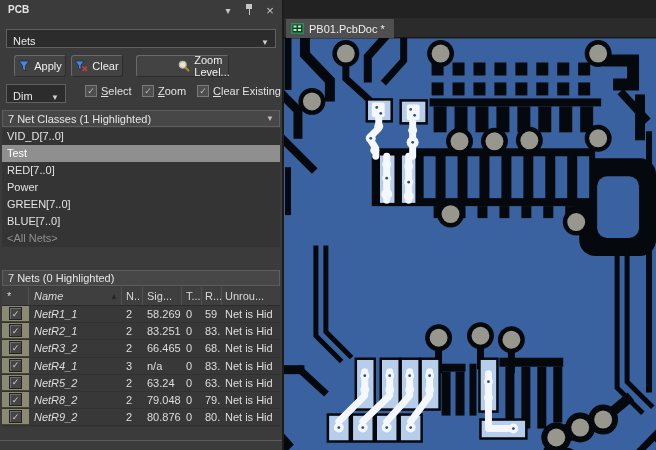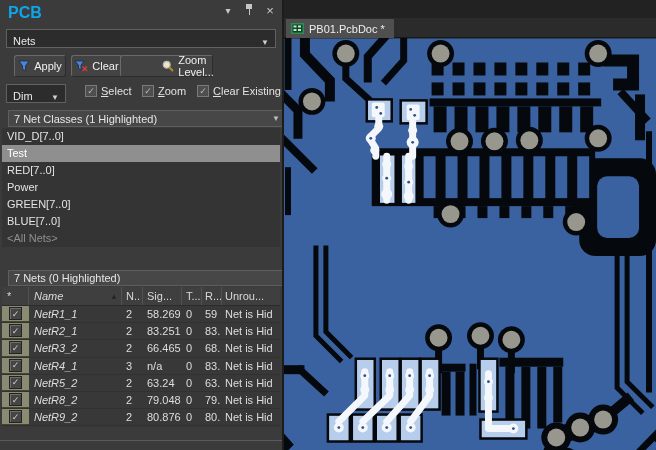--- a/index.html
+++ b/index.html
@@ -3,21 +3,21 @@
 <meta charset="utf-8">
 <style>
   html,body{margin:0;padding:0;background:#222;}
   body{width:656px;height:450px;overflow:hidden;position:relative;
        font-family:"Liberation Sans", sans-serif;font-size:11px;color:#e2e2e2;
        -webkit-font-smoothing:antialiased;}
   
   .panel{position:absolute;left:0;top:0;width:282px;height:450px;background:#3b3b3b;}
   .panel-edge{position:absolute;left:282px;top:0;width:2px;height:450px;background:#1c1c1c;}
   .panel-header{position:absolute;left:0;top:0;width:282px;height:22px;}
-  .panel-title{position:absolute;left:8px;top:4px;font-weight:bold;font-size:16px;color:#0ea5e9;}
+  .panel-title{position:absolute;left:8px;top:4px;font-weight:bold;font-size:10px;color:#e5e5e5;}
   .hdr-icons{position:absolute;right:6px;top:4px;display:flex;gap:9px;align-items:center;}
   .hdr-ic{width:12px;height:12px;display:flex;align-items:center;justify-content:center;color:#c6c6c6;font-size:10px;cursor:default;}
   .pin-shape{width:10px;height:12px;position:relative;}
   .pin-shape::before{content:"";position:absolute;left:2px;top:0;width:6px;height:5px;background:#c6c6c6;}
   .pin-shape::after{content:"";position:absolute;left:4.5px;top:5px;width:1.5px;height:6px;background:#c6c6c6;}
   .combo{position:absolute;height:19px;background:#2c2c2c;border:1px solid #616161;
          display:flex;align-items:flex-end;box-sizing:border-box;padding:0 6px;color:#e8e8e8;}
   .combo .arrow{margin-left:auto;font-size:8px;color:#cfcfcf;}
   .combo-nets{left:6px;top:29px;width:270px;}
   .combo-dim{left:6px;top:84px;width:60px;}
@@ -25,21 +25,21 @@
   .btn{position:absolute;top:0;height:22px;background:#434343;border:1px solid #6a6a6a;
        border-bottom-color:#2c2c2c;border-right-color:#2c2c2c;border-radius:3px;
        display:flex;align-items:center;justify-content:center;gap:4px;color:#f0f0f0;
        box-sizing:border-box;padding:0 5px;}
   .btn svg{flex:0 0 auto;}
   .opt-row{position:absolute;top:84px;left:0;width:282px;height:20px;white-space:nowrap;overflow:hidden;}
   .cb-group{position:absolute;top:1px;display:flex;align-items:center;gap:4px;}
   .cb-box{width:12px;height:12px;background:#4e4e4e;border:1px solid #7a7a7a;
           display:flex;align-items:center;justify-content:center;font-size:9px;color:#b8b8b8;box-sizing:border-box;}
   .cb-label .u{text-decoration:underline;}
-  .sec-header{position:absolute;left:8px;width:278px;background:#474747;border:1px solid #5e5e5e;
+  .sec-header{position:absolute;left:2px;width:278px;background:#474747;border:1px solid #5e5e5e;
               box-sizing:border-box;display:flex;align-items:center;padding:0 5px;color:#e6e6e6;}
   .sec-netclasses{top:110px;height:17px;}
   .sec-nets{top:270px;height:16px;}
   .sec-header .arrow{margin-left:auto;font-size:8px;color:#bdbdbd;}
   .nc-list{position:absolute;left:2px;top:128px;width:278px;height:119px;background:#343434;overflow:hidden;}
   .nc-item{height:17px;line-height:17px;padding-left:5px;color:#e4e4e4;}
   .nc-item.selected{background:#8f8f8f;color:#ffffff;}
   .nc-item.muted{color:#8f8f8f;}
   
   .tbl-header{position:absolute;left:2px;top:287px;width:278px;height:19px;background:#3f3f3f;
@@ -99,21 +99,21 @@
       </svg>
       <span>Apply</span>
     </div>
     <div class="btn" style="left:71px;width:52px;">
       <svg width="13" height="12" viewBox="0 0 13 12">
         <path d="M0,1 H9 L6,5.2 V10 L3.5,8.2 V5.2 Z" fill="#4a86d8" stroke="#1d2b44" stroke-width="0.8"></path>
         <path d="M7.5,6.5 L12,11 M12,6.5 L7.5,11" stroke="#d23b3b" stroke-width="1.6"></path>
       </svg>
       <span>Clear</span>
     </div>
-    <div class="btn" style="left:120px;width:93px;padding-left:48px;">
+    <div class="btn" style="left:136px;width:93px;padding-left:48px;">
       <svg width="12" height="12" viewBox="0 0 12 12">
         <circle cx="4.7" cy="4.7" r="3.4" fill="#efe6c0" stroke="#b7b7b7" stroke-width="1.3"></circle>
         <path d="M7.2,7.2 L11,11" stroke="#b08830" stroke-width="2"></path>
       </svg>
       <span>Zoom Level...</span>
     </div>
   </div>
 
   <div class="opt-row">
     <div class="combo combo-dim" style="left:6px;top:0;">

